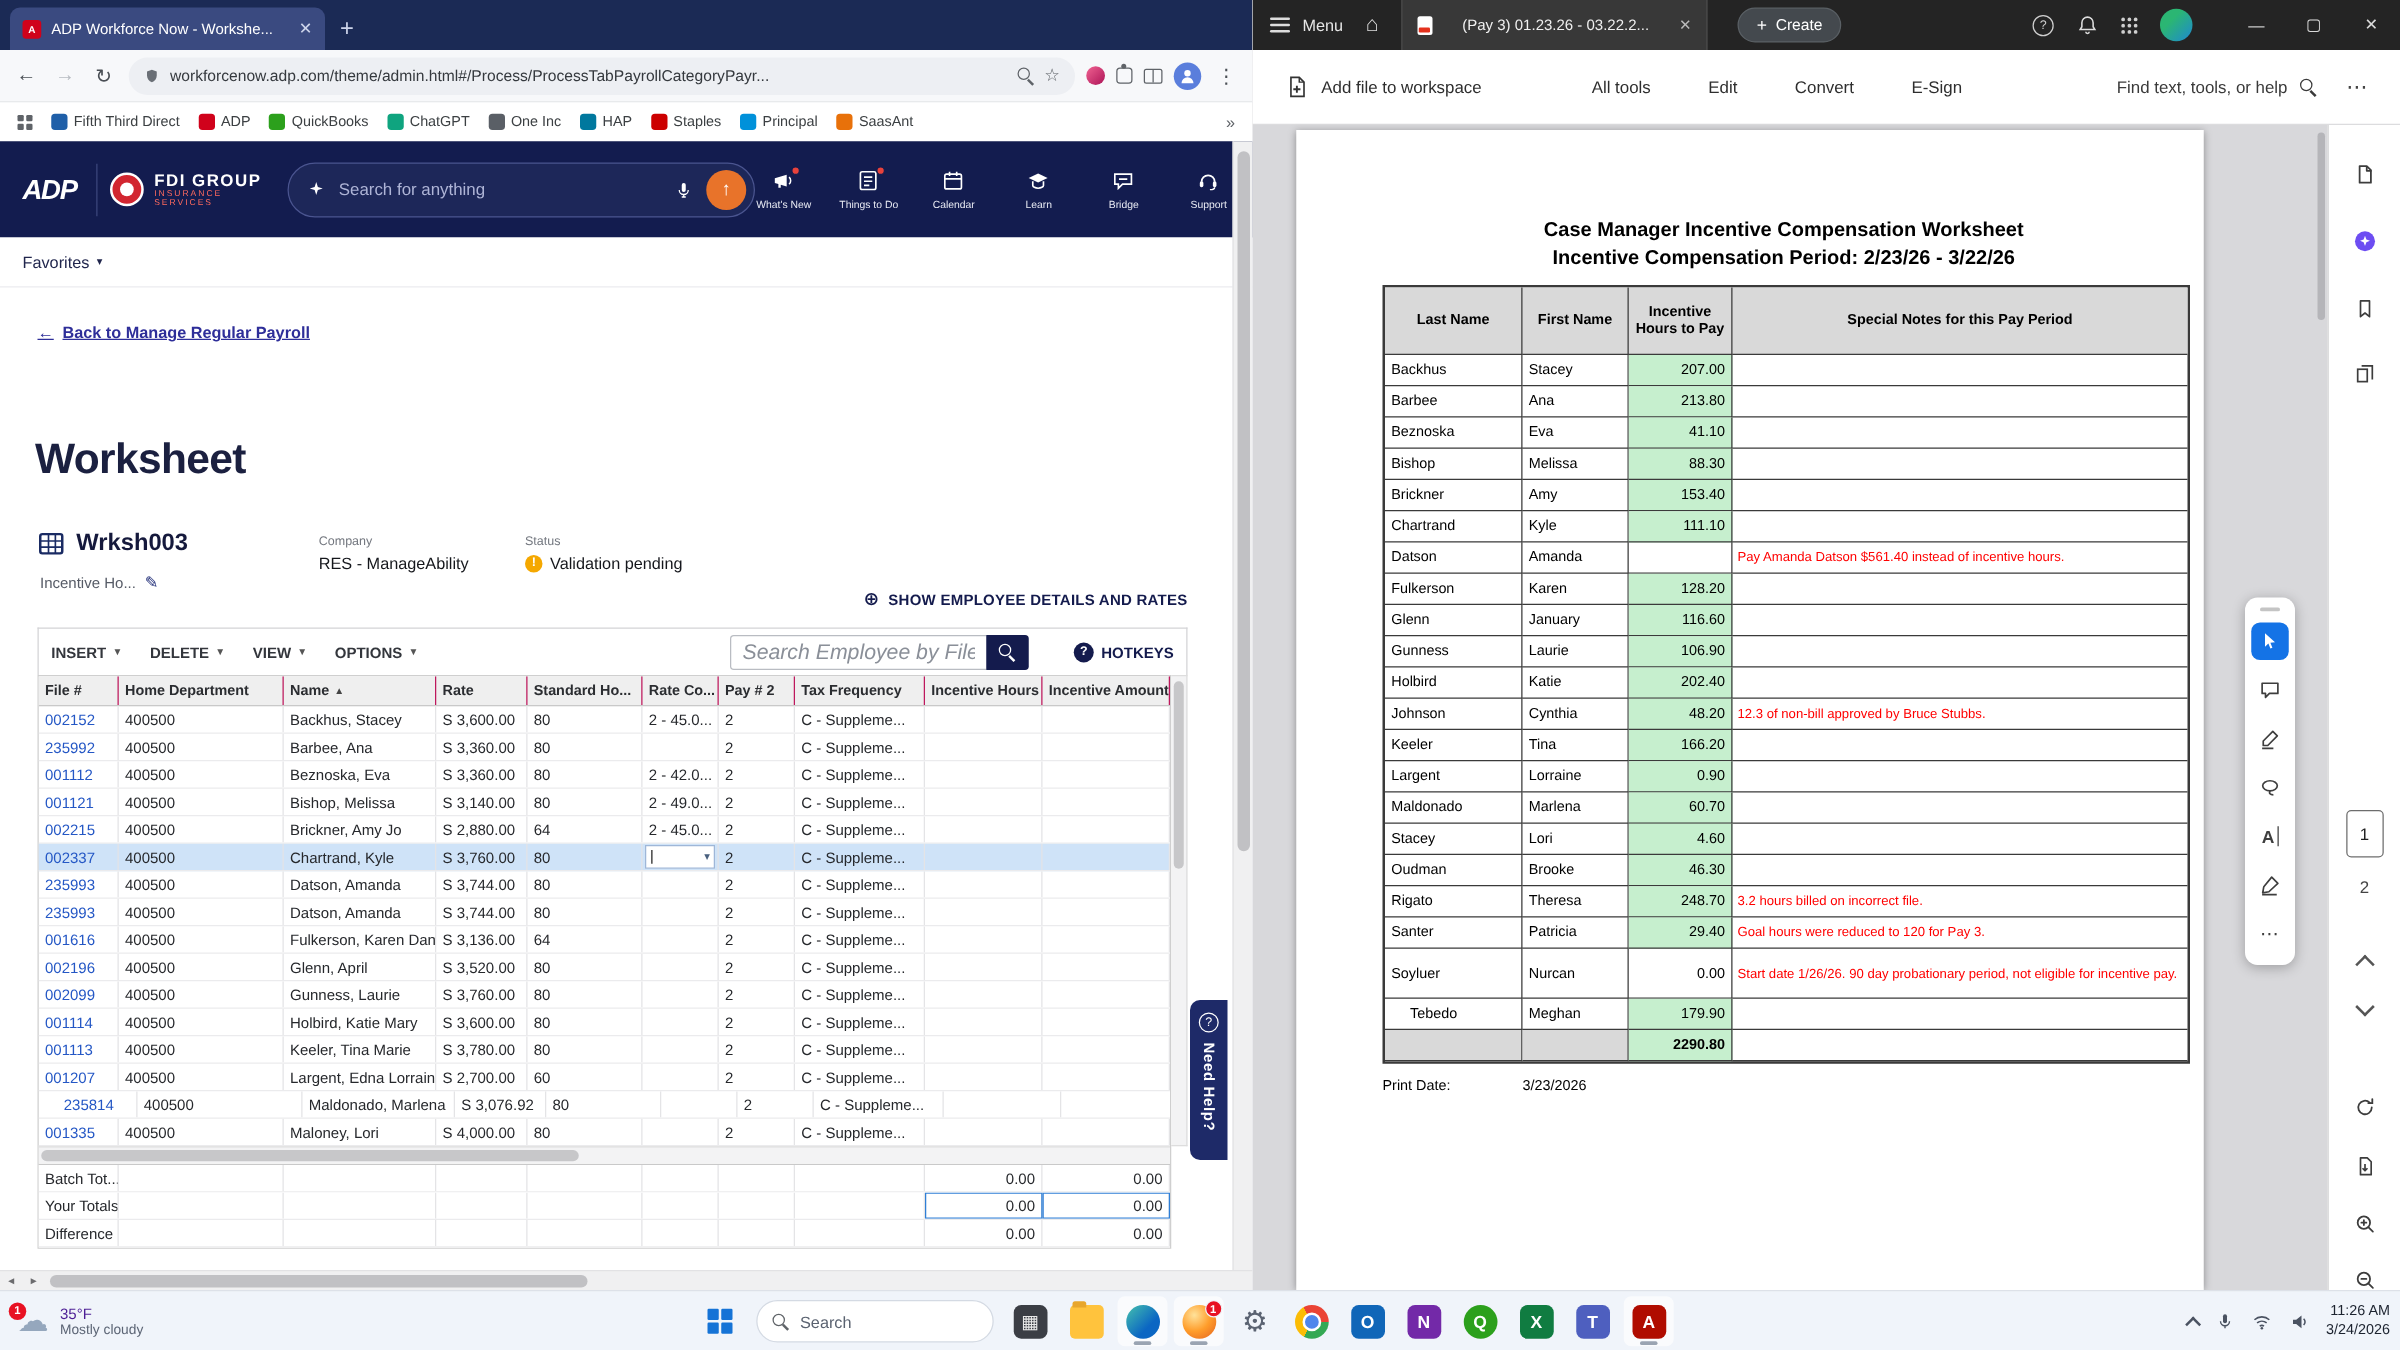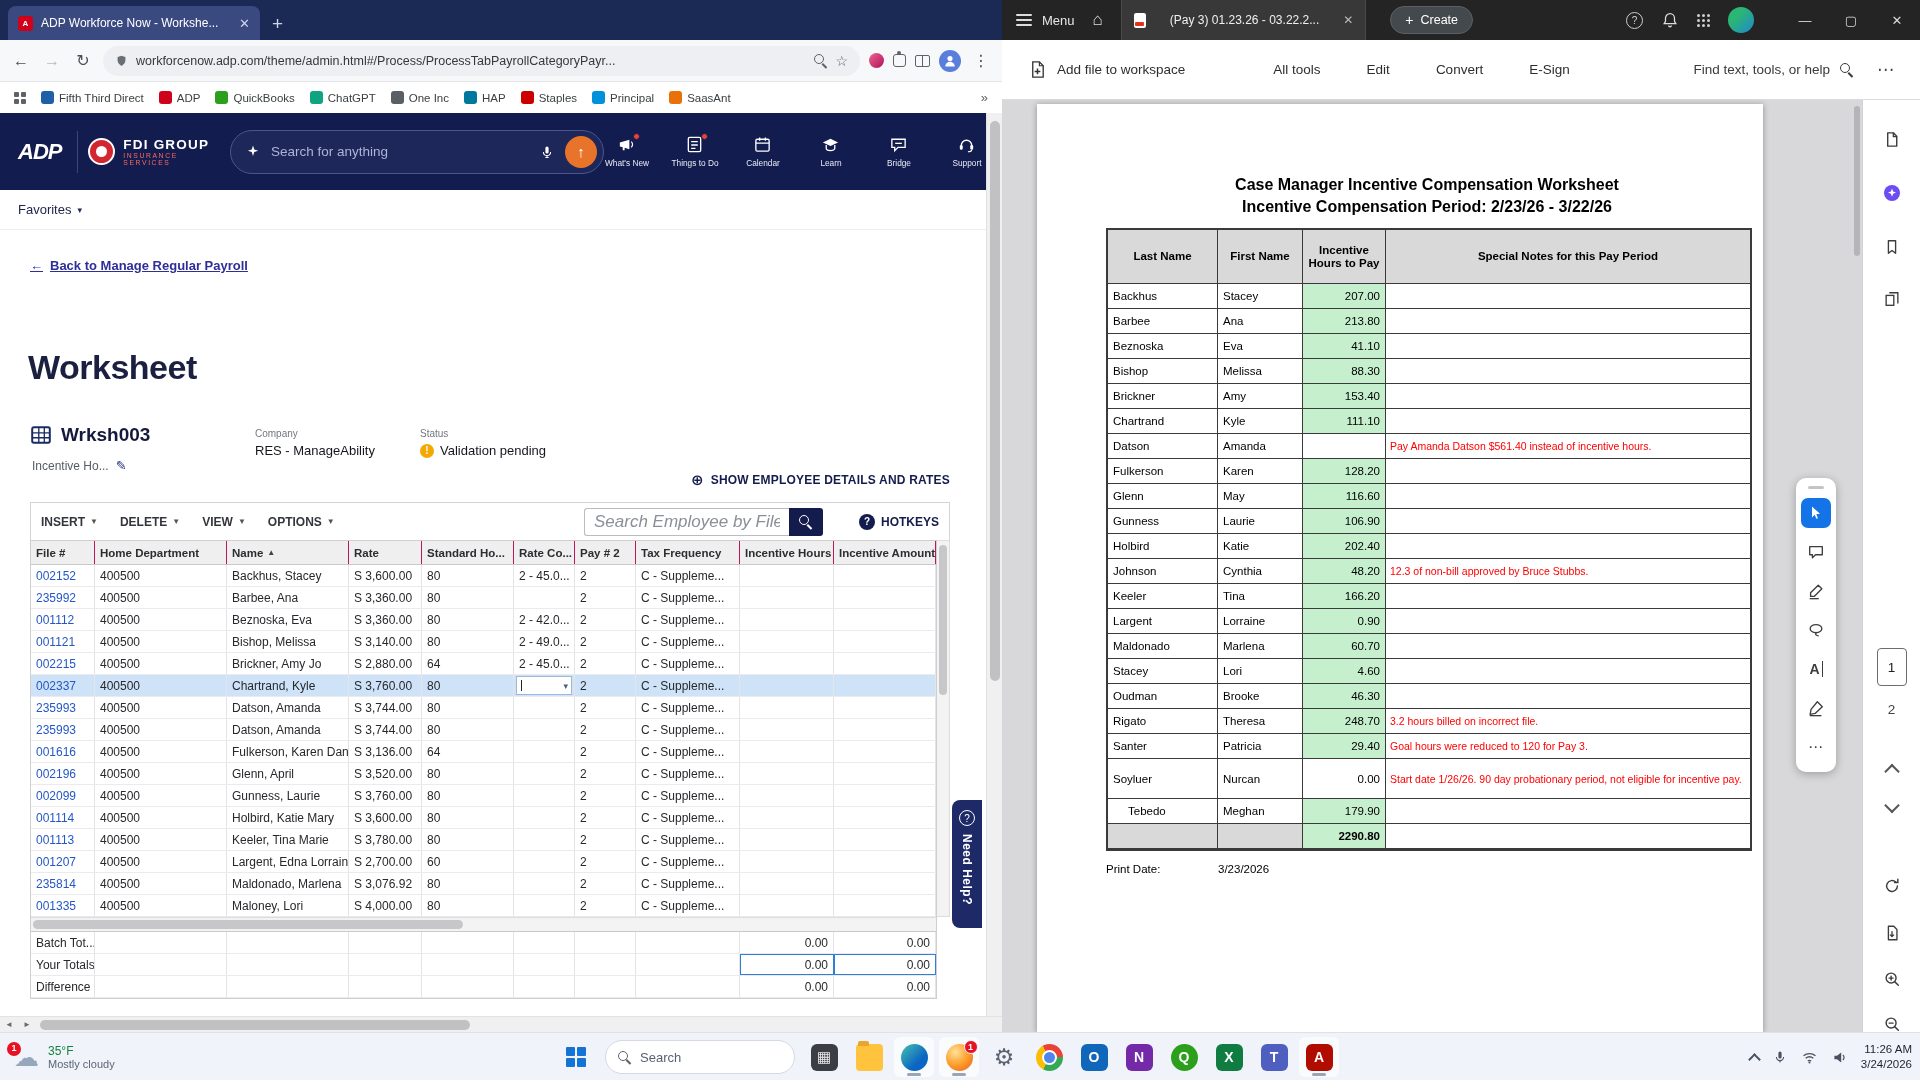--- a/index.html
+++ b/index.html
@@ -176,21 +176,21 @@
   .pagetwo{position:absolute;left:50%;transform:translateX(-50%);top:602px;font-size:13.5px;color:#444}
   .chev{width:11px;height:11px;border-right:2px solid #555;border-bottom:2px solid #555;position:absolute;left:50%}
   .chev.up{transform:translateX(-50%) rotate(-135deg);top:666px}
   .chev.down{transform:translateX(-50%) rotate(45deg);top:700px}
 
   
   #taskbar{position:absolute;left:0;top:1032px;width:1920px;height:48px;background:#f0f4fa;border-top:1px solid #dde1e8}
   #weather{position:absolute;left:6px;top:0;height:48px;display:flex;align-items:center;gap:9px;padding:0 8px}
   .wicon{position:relative;font-size:25px;color:#95a7bd;line-height:1}
   .wbadge{position:absolute;top:-3px;left:-7px;min-width:14px;height:14px;border-radius:7px;background:#e81123;color:#fff;font-size:9px;font-weight:bold;display:flex;align-items:center;justify-content:center;padding:0 3px}
-  .wtemp{font-size:12px;color:#15803d}
+  .wtemp{font-size:12px;color:#4c1d95}
   .wdesc{font-size:11px;color:#5c6575}
   #tb-center{position:absolute;left:556px;top:0;height:48px;display:flex;align-items:center;gap:5px}
   .tb-slot{width:40px;height:40px;border-radius:6px;display:flex;align-items:center;justify-content:center;position:relative}
   .tb-slot.open{background:rgba(255,255,255,.65)}
   .tb-slot.open::after{content:"";position:absolute;bottom:1px;left:50%;transform:translateX(-50%);width:14px;height:3px;border-radius:2px;background:#9aa4b2}
   .winlogo{display:grid;grid-template-columns:9px 9px;grid-template-rows:9px 9px;gap:2px}
   .winlogo span{background:#1573d6;border-radius:1px}
   .tb-search{width:190px;height:34px;background:#fff;border:1px solid #d4dae3;border-radius:17px;display:flex;align-items:center;gap:9px;padding:0 12px;color:#5a6270;font-size:13px;margin:0 4px}
   .tb-ic{width:27px;height:27px;border-radius:6px;display:flex;align-items:center;justify-content:center;color:#fff;font-weight:bold;font-size:14px;position:relative}
   .ic-photos{background:#3b3e45;color:#e8e8e8;font-size:15px;font-weight:normal}
@@ -654,21 +654,21 @@
             <div class="g-cell" style="width: 122px;">Largent, Edna Lorraine</div>
             <div class="g-cell" style="width: 73px;">S 2,700.00</div>
             <div class="g-cell" style="width: 92px;">60</div>
             <div class="g-cell" style="width: 61px;"></div>
             <div class="g-cell" style="width: 61px;">2</div>
             <div class="g-cell" style="width: 104px;">C - Suppleme...</div>
             <div class="g-cell num" style="width: 94px;"></div>
             <div class="g-cell num" style="width: 102px;"></div>
           </div>
           <div class="g-row">
-            <div class="g-cell link" style="width: 64px;">235814</div>
+            <div class="g-cell link" style="width: 64px; margin-left: 15px;">235814</div>
             <div class="g-cell" style="width: 132px;">400500</div>
             <div class="g-cell" style="width: 122px;">Maldonado, Marlena</div>
             <div class="g-cell" style="width: 73px;">S 3,076.92</div>
             <div class="g-cell" style="width: 92px;">80</div>
             <div class="g-cell" style="width: 61px;"></div>
             <div class="g-cell" style="width: 61px;">2</div>
             <div class="g-cell" style="width: 104px;">C - Suppleme...</div>
             <div class="g-cell num" style="width: 94px;"></div>
             <div class="g-cell num" style="width: 102px;"></div>
           </div>
@@ -869,21 +869,21 @@
               <div class="p-cell note" style="width: 364px;">Pay Amanda Datson $561.40 instead of incentive hours.</div>
             </div>
             <div class="p-row">
               <div class="p-cell" style="width: 110px;">Fulkerson</div>
               <div class="p-cell" style="width: 85px;">Karen</div>
               <div class="p-cell num green" style="width: 83px;">128.20</div>
               <div class="p-cell note" style="width: 364px;"></div>
             </div>
             <div class="p-row">
               <div class="p-cell" style="width: 110px;">Glenn</div>
-              <div class="p-cell" style="width: 85px;">May</div>
+              <div class="p-cell" style="width: 85px;">January</div>
               <div class="p-cell num green" style="width: 83px;">116.60</div>
               <div class="p-cell note" style="width: 364px;"></div>
             </div>
             <div class="p-row">
               <div class="p-cell" style="width: 110px;">Gunness</div>
               <div class="p-cell" style="width: 85px;">Laurie</div>
               <div class="p-cell num green" style="width: 83px;">106.90</div>
               <div class="p-cell note" style="width: 364px;"></div>
             </div>
             <div class="p-row">

